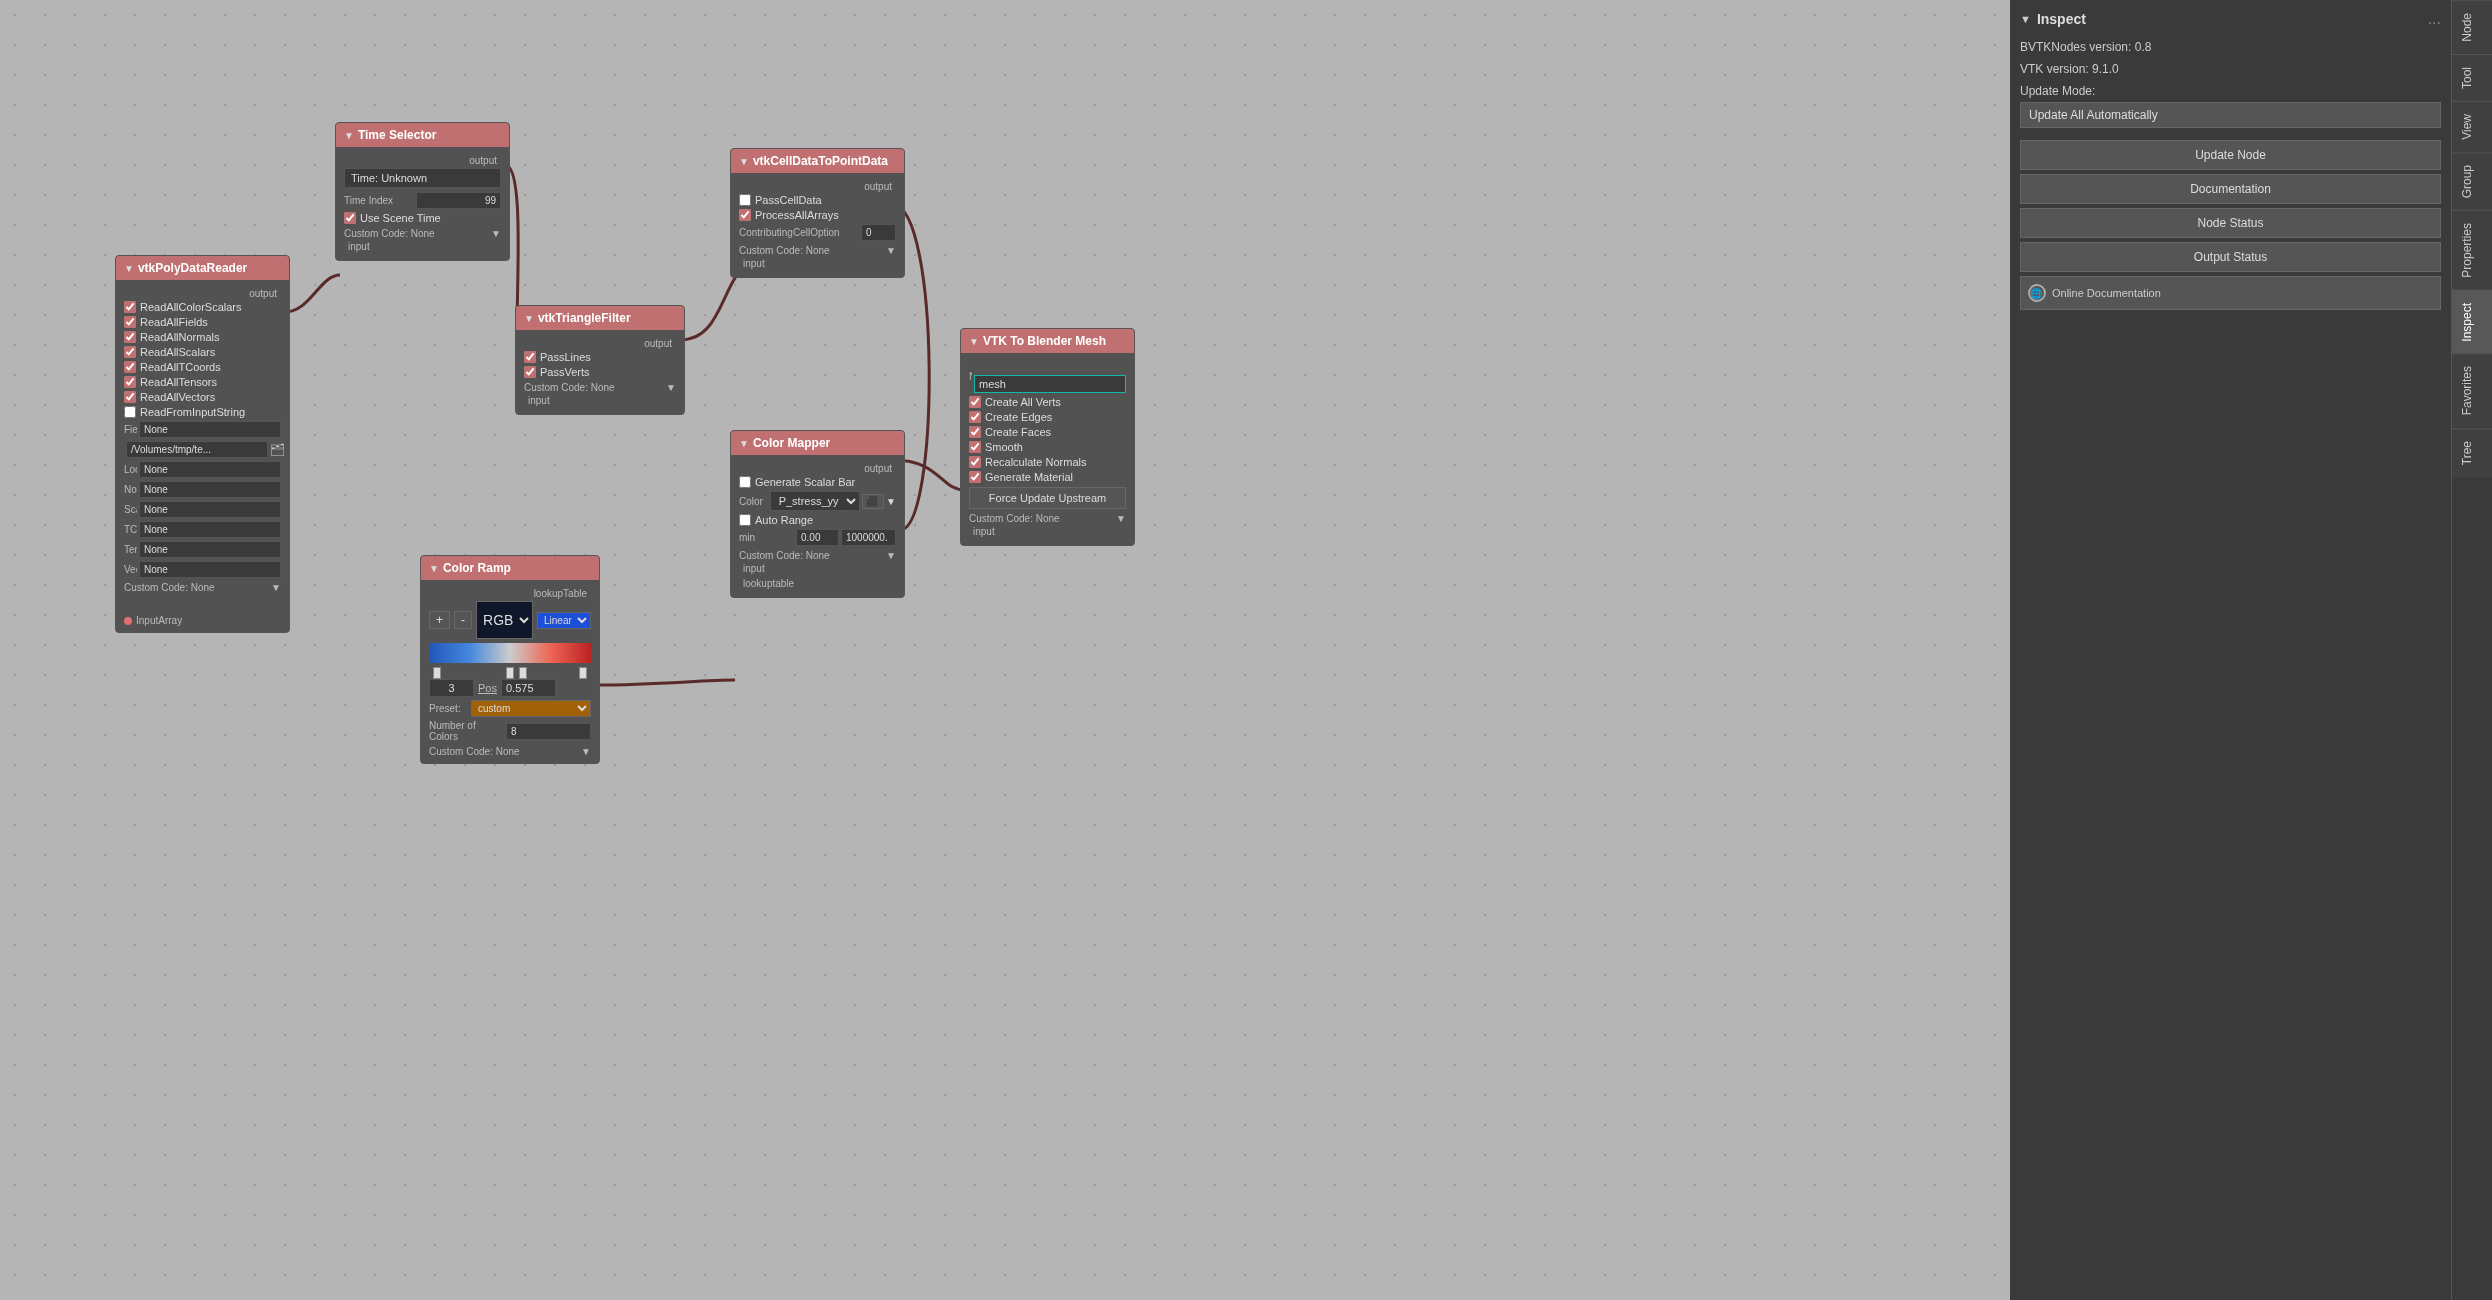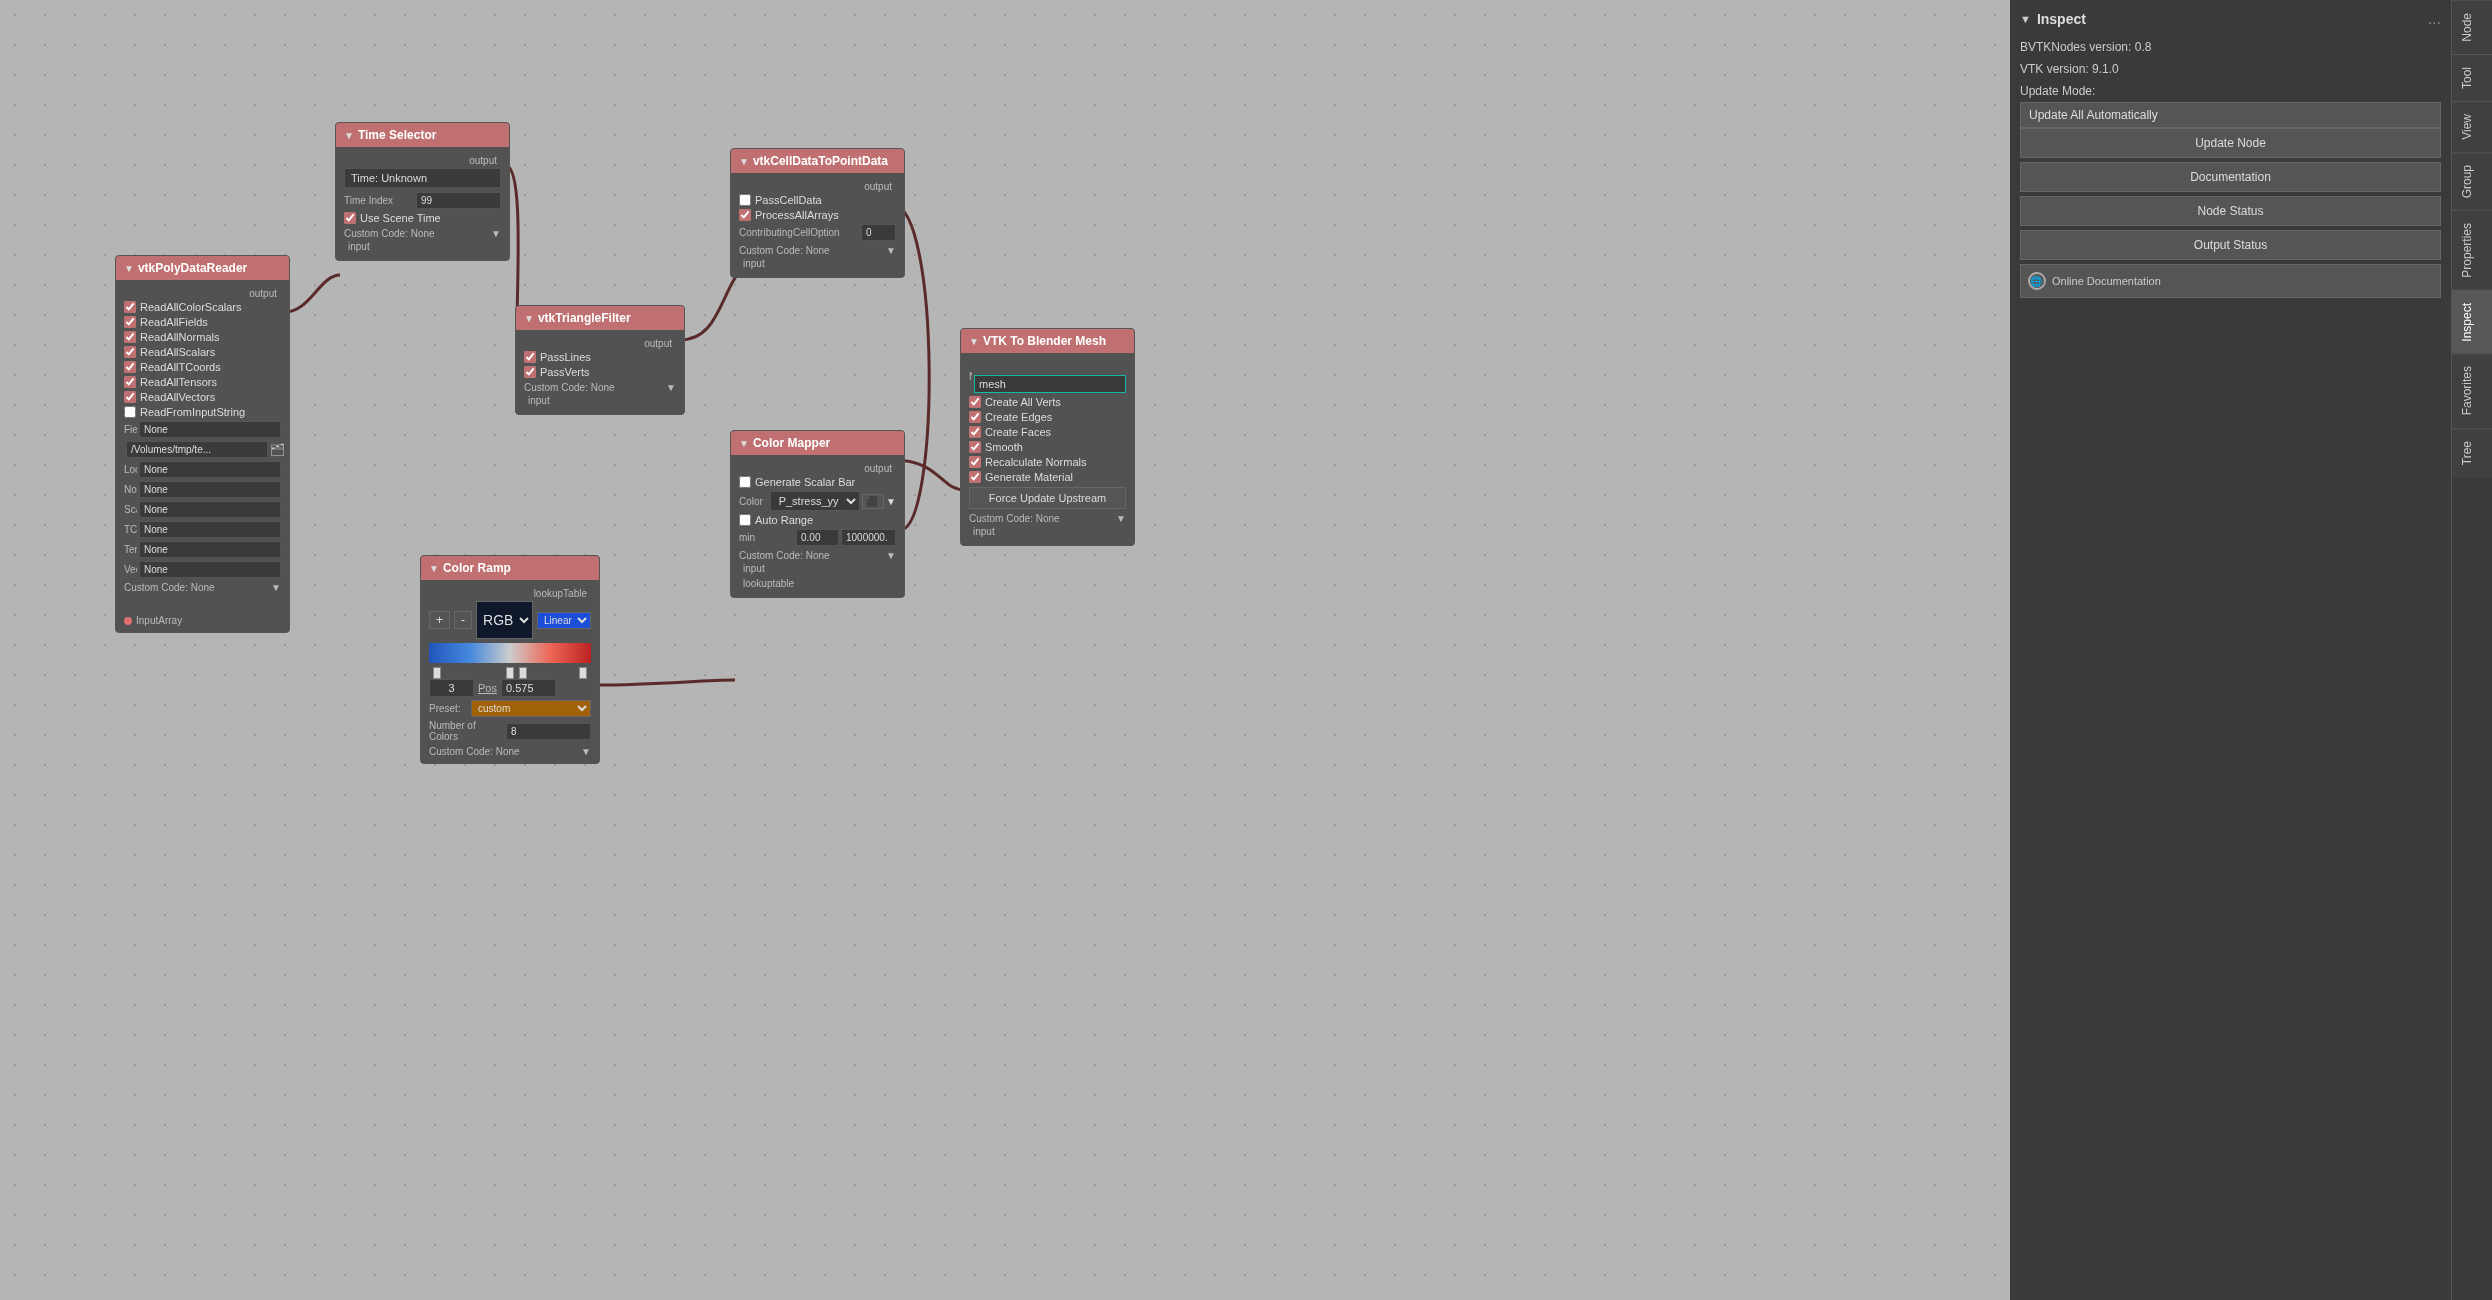--- a/index.html
+++ b/index.html
@@ -101,21 +101,21 @@
       margin-bottom: 4px;
     }
 
     .update-mode-select {
       width: 100%;
       padding: 5px 8px;
       background-color: #555;
       border: 1px solid #666;
       color: #ddd;
       font-size: 12px;
-      margin-bottom: 0;
+      margin-bottom: 12px;
       cursor: pointer;
       appearance: none;
       -webkit-appearance: none;
     }
 
     .sidebar-button {
       display: block;
       width: 100%;
       padding: 7px;
       background-color: #555;
@@ -458,21 +458,21 @@
       <span class="node-header-arrow">▼</span>
       <span>Time Selector</span>
     </div>
     <div class="node-body">
       <div class="node-output-label">output</div>
       <div style="background:#3a3a3a; border:1px solid #555; padding: 3px 6px; margin-bottom: 4px; font-size:11px; color:#ddd;">
         <span>Time: Unknown</span>
       </div>
       <div class="node-field-row">
         <span class="node-field-label" style="width: 70px;">Time Index</span>
-        <input type="text" class="node-field-value" value="99" style="width: 40px;">
+        <input type="text" class="node-field-value" value="99" style="width: 40px; text-align: right;">
       </div>
       <div class="node-row">
         <input type="checkbox" class="node-checkbox" checked="" style="">
         <span class="node-label">Use Scene Time</span>
       </div>
       <div class="node-custom-code">
         <span>Custom Code: None</span>
         <span style="cursor:pointer;">▼</span>
       </div>
       <div class="node-input-label">input</div>

